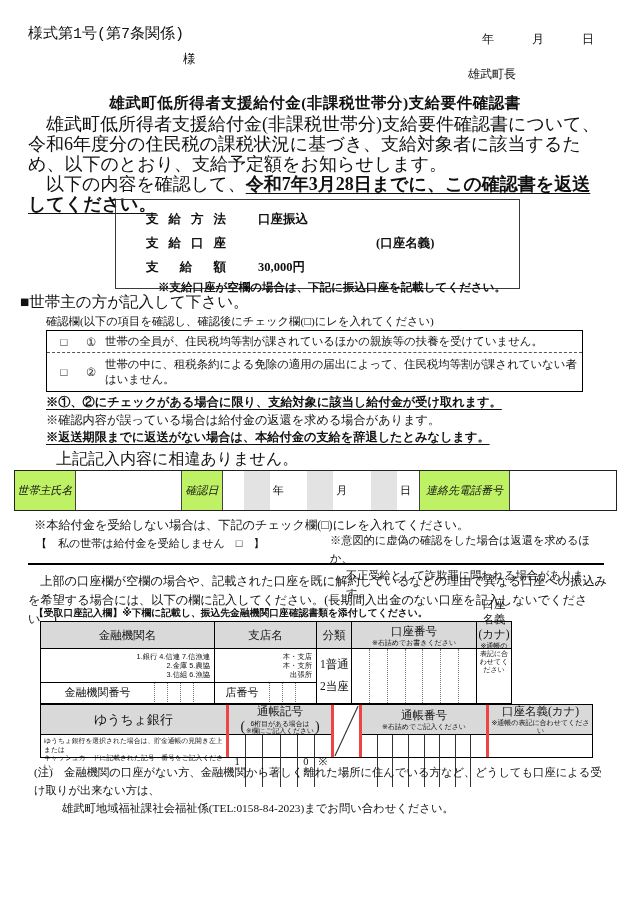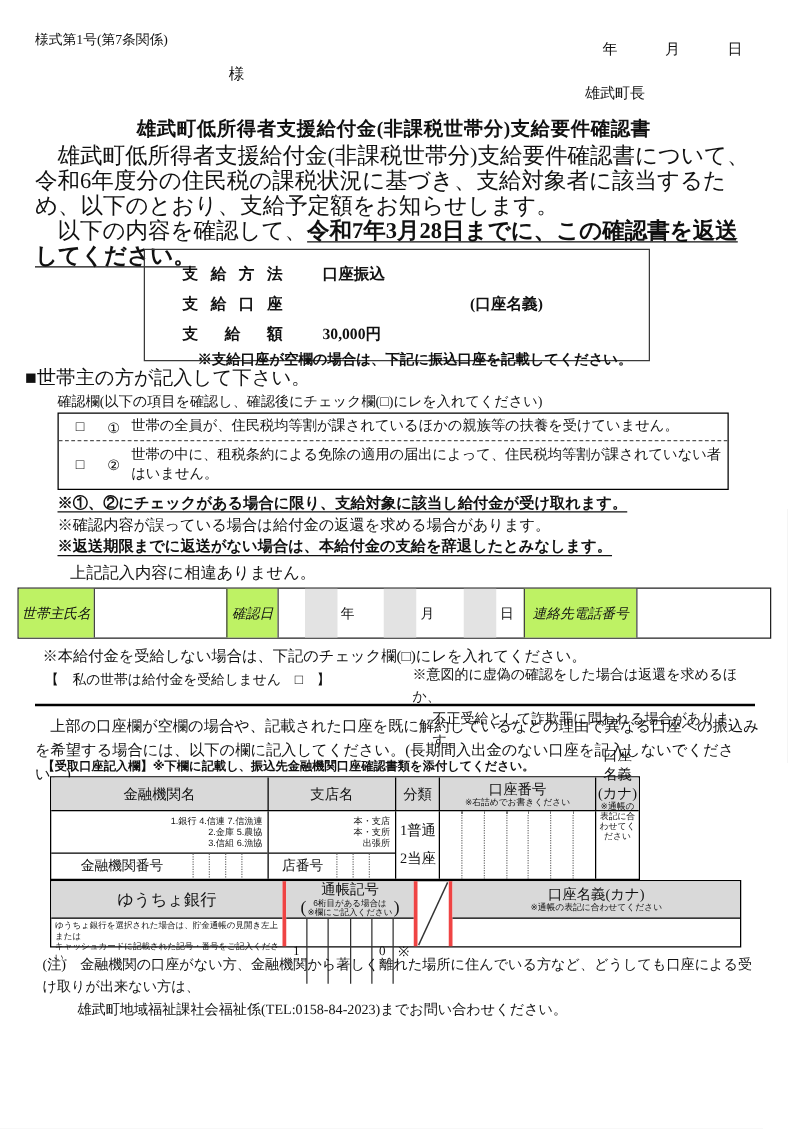--- a/index.html
+++ b/index.html
@@ -5,21 +5,21 @@
   * { margin:0; padding:0; box-sizing:border-box; }
   html,body { background:#eee; }
   .page {
     position:relative; width:630px; height:903px; margin:0 auto;
     background:#ffffff; color:#111;
     font-family:"Liberation Serif","DejaVu Serif",serif;
     font-size:12px; overflow:hidden;
   }
   .sans { font-family:"Liberation Sans","DejaVu Sans",sans-serif; }
 
-  .form-code { position:absolute; left:28px; top:24px; font-size:11px; }
+  .form-code { position:absolute; left:28px; top:24px; font-size:15px;font-family:Liberation Mono, monospace; }
   .date-line { position:absolute; top:31px; right:36px; width:112px; display:flex; justify-content:space-between; font-size:12px; }
   .addressee { position:absolute; left:183px; top:51px; font-size:12.5px; }
   .sender { position:absolute; left:468px; top:66px; font-size:12px; }
   .title { position:absolute; top:93px; left:0; width:100%; text-align:center; font-size:15.5px; font-weight:bold; letter-spacing:.5px; }
 
   .intro { position:absolute; left:28px; top:114px; width:576px; font-size:18px; line-height:20px; }
   .intro .p1 { text-indent:1em; }
   .intro .p2 { text-indent:1em; }
   .u { text-decoration:underline; text-underline-offset:3px;font-weight:bold; }
 
@@ -36,21 +36,21 @@
   .check-row { display:flex; align-items:center; font-size:11.4px; }
   .check-row.r1 { height:21px; }
   .check-row.r2 { border-top:1px dashed #555; min-height:39px; }
   .cbx { width:14px; margin-left:10px; text-align:center; flex:0 0 auto; }
   .cnum { width:16px; margin-left:12px; margin-right:6px; text-align:center; flex:0 0 auto; }
   .ctext { flex:1; line-height:15px; padding-right:4px; }
 
   .warnings { position:absolute; left:46px; top:394px; font-size:12.2px; line-height:17.5px; }
   .warn-strong { font-weight:bold; text-decoration:underline; text-underline-offset:3px; }
 
-  .confirm-statement { position:absolute; left:56px; top:449px; font-size:13px; }
+  .confirm-statement { position:absolute; left:56px; top:449px; font-size:16px; }
 
   .hh-table { position:absolute; left:14px; top:470px; width:603px; height:41px; border:1.8px solid #222; display:flex; font-size:11px; }
   .hh-cell { display:flex; align-items:center; justify-content:center; border-left:1px solid #444; }
   .hh-cell:first-child { border-left:none; }
   .hh-cell.gray { background:#bef264;font-style:italic; }
   .hh-name  { width:60px; }
   .hh-nameval { width:106px; }
   .hh-date  { width:41px; }
   .hh-dateval { width:197px; display:flex; align-items:stretch; justify-content:flex-start; }
   .hh-phone { width:90px; }
@@ -298,20 +298,36 @@
           <span class="sc"></span>
           <span class="sc">0</span>
           <span class="sc">※</span>
       </div>
     </div>
     <div class="yt-col yc-slash">
       <svg width="100%" height="100%" viewBox="0 0 28 53" preserveAspectRatio="none">
           <line x1="1" y1="52" x2="27" y2="1" stroke="#333" stroke-width="1.3"></line>
         </svg>
     </div>
+    <div class="yt-col yc-num">
+      <div class="yt-head">
+        <div>通帳番号</div>
+        <div class="yt-note8 sans">※右詰めでご記入ください</div>
+      </div>
+      <div class="yt-row2 numrow">
+        <span class="sc"></span>
+          <span class="sc"></span>
+          <span class="sc"></span>
+          <span class="sc"></span>
+          <span class="sc"></span>
+          <span class="sc"></span>
+          <span class="sc"></span>
+          <span class="sc"></span>
+      </div>
+    </div>
     <div class="yt-col yc-kana">
       <div class="yt-head">
         <div>口座名義(カナ)</div>
         <div class="yt-note8 sans">※通帳の表記に合わせてください</div>
       </div>
       <div class="yt-row2"></div>
     </div>
   </div>
 
   <div class="footer-note">

